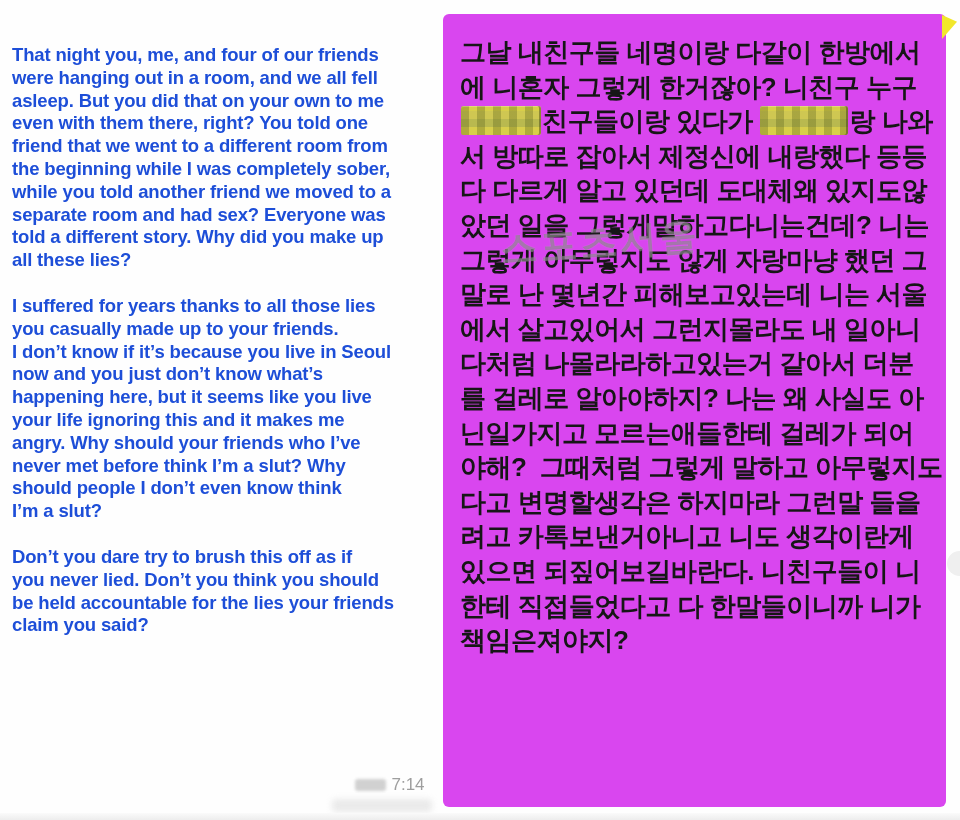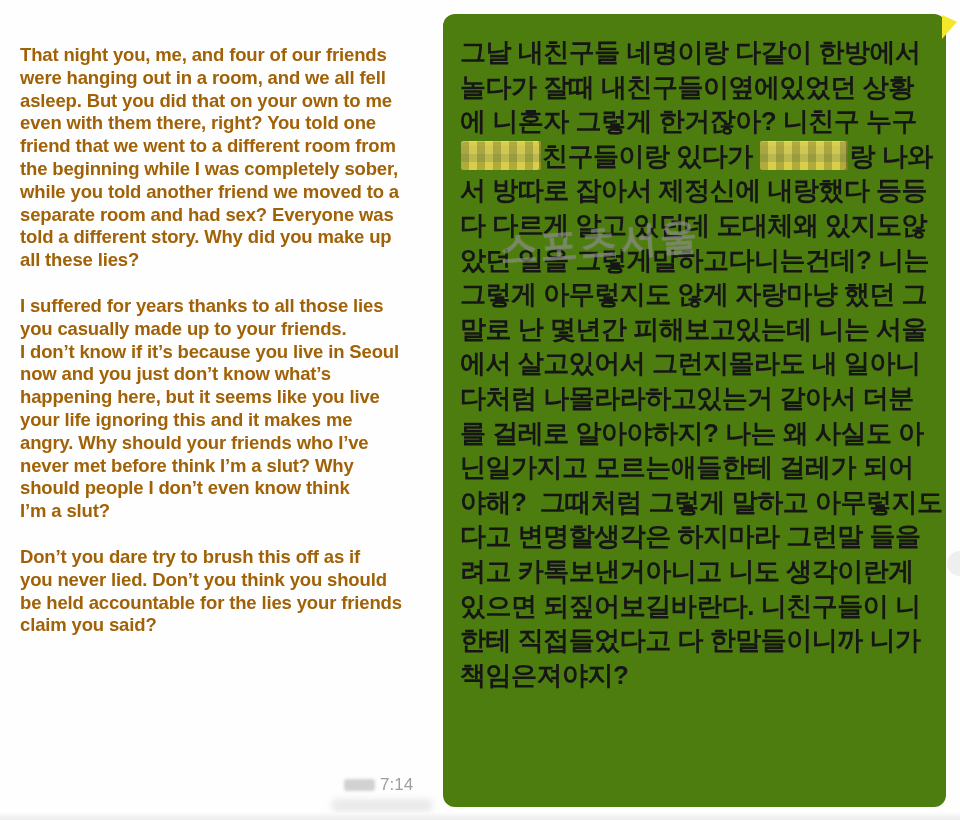--- a/index.html
+++ b/index.html
@@ -5,30 +5,30 @@
   html,body{margin:0;padding:0;}
   body{
     width:960px;height:820px;overflow:hidden;background:#ffffff;
     font-family:"Liberation Sans","DejaVu Sans",sans-serif;
     -webkit-font-smoothing:antialiased;
   }
   #screen{position:relative;width:960px;height:820px;background:#fefefe;}
 
   
   .translation{
-    position:absolute;left:20px;top:44px;width:428px;
-    color:#a16207;font-size:18.5px;line-height:22.8px;font-weight:700;
+    position:absolute;left:12px;top:44px;width:428px;
+    color:#1d4ed8;font-size:18.5px;line-height:22.8px;font-weight:700;
     letter-spacing:-0.15px;
   }
   .translation p{margin:0 0 23px 0;white-space:pre-line;}
 
   
   .bubble{
     position:absolute;left:443px;top:14px;width:503px;height:793px;
-    background:#4d7c0f;border-radius:12px;box-sizing:border-box;
+    background:#d946ef;border-radius:6px;box-sizing:border-box;
     padding:21px 14px 0 17px;
   }
   .bubble-tail{
     position:absolute;right:-11px;top:1px;width:15px;height:24px;
     background:#F2E72A;
     clip-path:polygon(0 0,100% 28%,0 100%);
   }
   .k-line{
     white-space:pre;
     font-size:26px;line-height:34.6px;font-weight:700;color:#161616;
@@ -49,21 +49,21 @@
     font-size:37px;font-weight:700;letter-spacing:3px;
     color:rgba(105,105,105,0.52);
     transform:rotate(-4deg);
     text-shadow:0 0 1px rgba(255,255,255,.35);
     pointer-events:none;
   }
 
   
   .meta{
     position:absolute;left:344px;top:775px;width:92px;height:20px;
-    display:flex;align-items:center;justify-content:flex-start;gap:5px;
+    display:flex;align-items:center;justify-content:center;gap:5px;
   }
   .blur-chip{
     width:31px;height:12px;border-radius:3px;background:#c6c6c6;
     filter:blur(1.6px);opacity:.8;
   }
   .time{color:#9e9e9e;font-size:17px;font-weight:400;letter-spacing:0;}
 
   
   .edge-pill{
     position:absolute;left:947px;top:551px;width:13px;height:25px;
@@ -107,21 +107,20 @@
     <p>Don’t you dare try to brush this off as if
 you never lied. Don’t you think you should
 be held accountable for the lies your friends
 claim you said?</p>
   </div>
 
   <div class="bubble">
     <div class="bubble-tail"></div>
     <div id="korean-lines">
         <div class="k-line">그날 내친구들 네명이랑 다같이 한방에서</div>
-        <div class="k-line">놀다가 잘때 내친구들이옆에있었던 상황</div>
         <div class="k-line">에 니혼자 그렇게 한거잖아? 니친구 누구</div>
         <div class="k-line"><span class="k-blur" style="width: 80px;"></span>친구들이랑 있다가 <span class="k-blur" style="width: 88px;"></span>랑 나와</div>
         <div class="k-line">서 방따로 잡아서 제정신에 내랑했다 등등</div>
         <div class="k-line">다 다르게 알고 있던데 도대체왜 있지도않</div>
         <div class="k-line">았던 일을 그렇게말하고다니는건데? 니는</div>
         <div class="k-line">그렇게 아무렇지도 않게 자랑마냥 했던 그</div>
         <div class="k-line">말로 난 몇년간 피해보고있는데 니는 서울</div>
         <div class="k-line">에서 살고있어서 그런지몰라도 내 일아니</div>
         <div class="k-line">다처럼 나몰라라하고있는거 같아서 더분</div>
         <div class="k-line">를 걸레로 알아야하지? 나는 왜 사실도 아</div>

